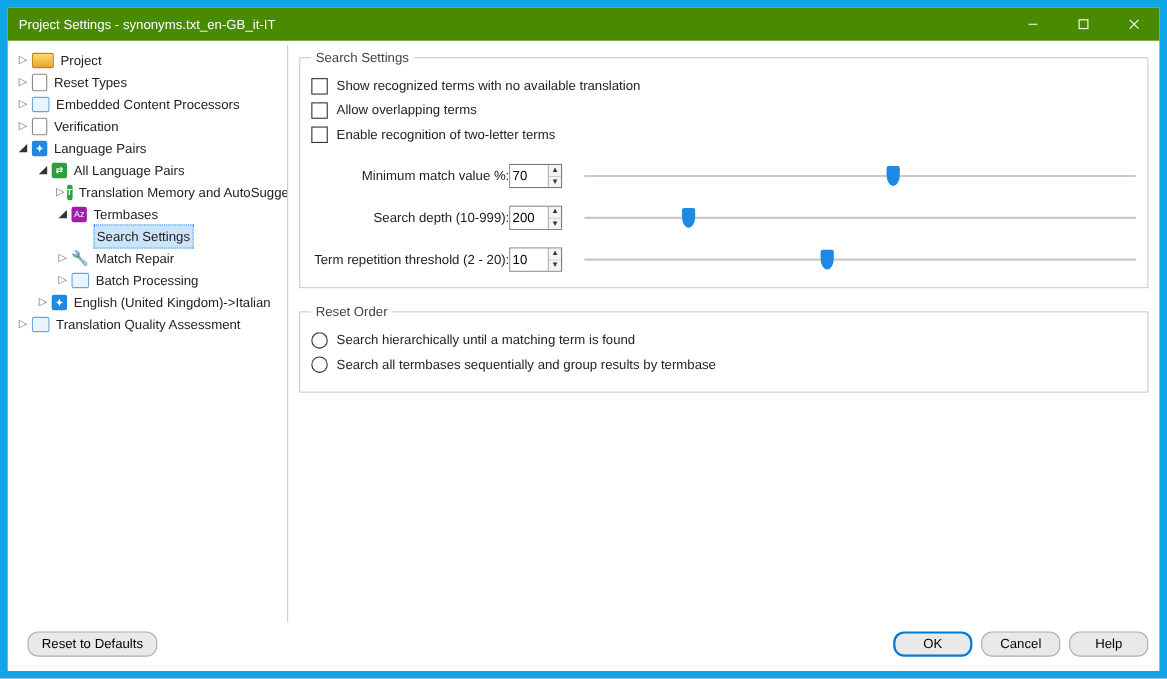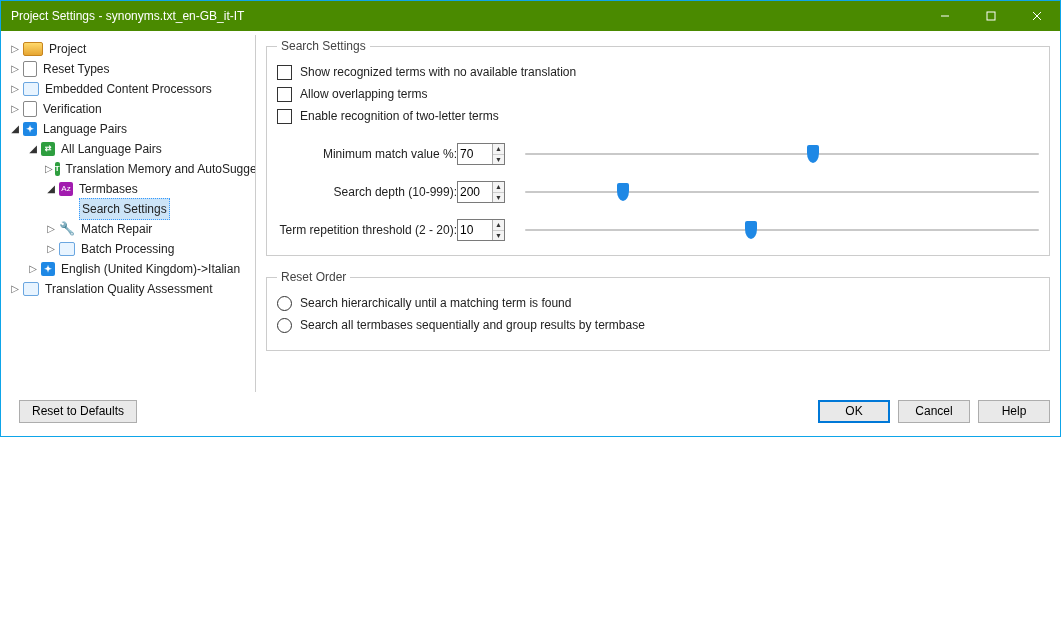--- a/index.html
+++ b/index.html
@@ -1,16 +1,16 @@
 <!DOCTYPE html>
 <html><head>
 <meta charset="utf-8">
 <style>
   html,body{margin:0;padding:0;font-family:"Segoe UI",Tahoma,sans-serif;font-size:12px;color:#222;background:#fff;}
-  .window{width:1061px;height:437px;border:1px solid #0ea5e9;box-sizing:border-box;display:flex;flex-direction:column;}
+  .window{width:1061px;height:617px;border:7px solid #0ea5e9;box-sizing:border-box;display:flex;flex-direction:column;}
   
   .titlebar{height:30px;background:#4a8a00;color:#fff;display:flex;align-items:center;padding-left:10px;}
   .titlebar .title{flex:1;font-size:12px;}
   .titlebar .ctrl{width:46px;height:30px;display:flex;align-items:center;justify-content:center;}
   .titlebar .ctrl svg{stroke:#fff;fill:none;}
   
   .body{flex:1;display:flex;min-height:0;}
   .sidebar{width:250px;border-right:1px solid #ccc;padding:4px 0;overflow:hidden;white-space:nowrap;margin:4px 0 0 4px;}
   .node{display:flex;align-items:center;height:20px;line-height:20px;}
   .arrow{width:12px;text-align:center;color:#666;font-size:10px;display:inline-block;}
@@ -45,21 +45,21 @@
   .track{position:absolute;left:0;right:0;top:9px;height:2px;background:#c9c9c9;border-radius:1px;}
   .thumb{position:absolute;top:1px;width:12px;height:18px;background:#1e88e5;border-radius:2px 2px 6px 6px / 2px 2px 10px 10px;transform:translateX(-50%);}
   .radio-row{display:flex;align-items:center;height:22px;}
   .radio{width:13px;height:13px;border:1px solid #333;border-radius:50%;margin-right:8px;display:flex;align-items:center;justify-content:center;background:#fff;}
   .radio.checked::after{content:"";width:7px;height:7px;background:#333;border-radius:50%;}
   
   .footer{height:38px;border-top:0;display:flex;align-items:center;padding:0 10px 6px 10px;}
   .btn{height:23px;min-width:72px;background:#e9e9e9;border:1px solid #adadad;font-family:inherit;font-size:12px;padding:0 12px;}
   .btn.primary{border:2px solid #0078d7;}
   .footer .spacer{flex:1;}
-  .footer .btn{margin-left:8px;}
+  .footer .btn{margin-left:8px;border-radius:10px;}
 </style>
 </head>
 <body>
 
 <div class="window">
 
   <div class="titlebar">
     <span class="title">Project Settings - synonyms.txt_en-GB_it-IT</span>
     <div class="ctrl">
         <svg width="10" height="10">

